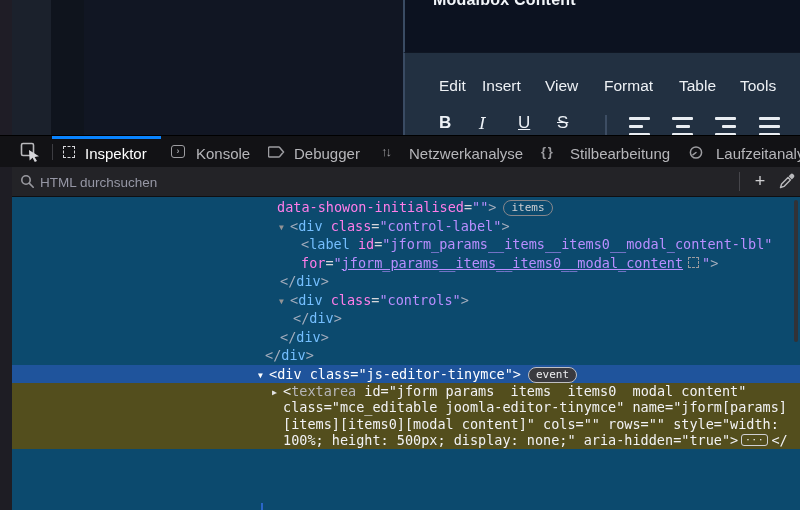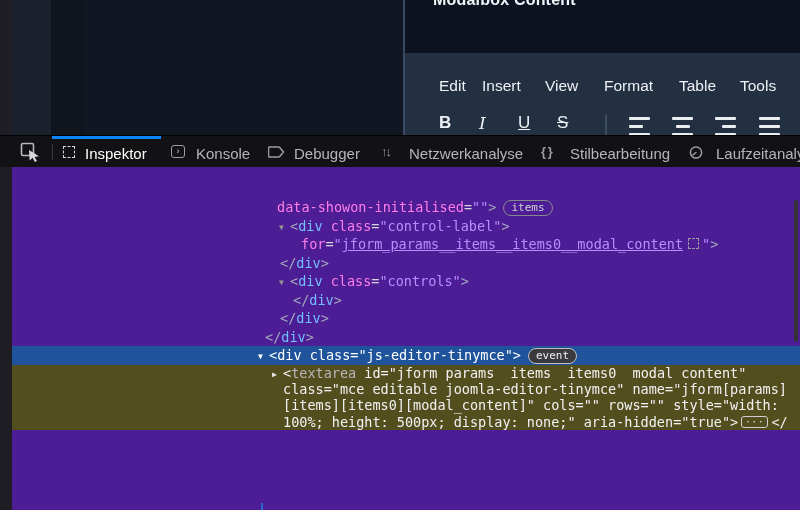--- a/index.html
+++ b/index.html
@@ -1,16 +1,16 @@
 <!DOCTYPE html>
 <html><head>
 <meta charset="utf-8">
 <style>
   html,body{margin:0;padding:0;background:#000;}
-  #stage{position:relative;width:800px;height:510px;overflow:hidden;background:#4c1d95;
+  #stage{position:relative;width:800px;height:510px;overflow:hidden;background:#0c4a6e;
          font-family:"Liberation Sans",sans-serif;}
   
   .page-top{position:absolute;left:0;top:0;width:800px;height:135px;background:#111623;overflow:hidden;}
   .band1{position:absolute;left:0;top:0;width:12px;height:135px;background:#1f1d26;}
   .band2{position:absolute;left:12px;top:0;width:39px;height:135px;background:#1b212c;}
   .band3{position:absolute;left:51px;top:0;width:33px;height:135px;background:#0f141d;}
   .editor-panel{position:absolute;left:403px;top:0;width:397px;height:135px;}
   .ep-top{position:absolute;left:0;top:0;width:397px;height:52px;background:#0c1220;
           border-left:2px solid #3a4b63;box-sizing:border-box;overflow:hidden;}
   .ep-title{position:absolute;left:28px;top:-9px;font-size:16px;font-weight:bold;color:#f2f5f9;letter-spacing:.2px;}
@@ -164,25 +164,43 @@
 
     <span class="tab-icon" style="left:688px;top:8px">
       <svg width="16" height="16" viewBox="0 0 16 16" fill="none">
         <circle cx="8" cy="8.5" r="5.6" stroke="#9d9da1" stroke-width="1.5"></circle>
         <path d="M8 8.5 L4.9 10.8" stroke="#9d9da1" stroke-width="1.5" stroke-linecap="round"></path>
       </svg>
     </span>
     <span class="dt-tab-label" style="left:716px">Laufzeitanalys</span>
   </div>
 
+  <div class="dt-search">
+    <span style="position:absolute;left:20px;top:7px">
+      <svg width="15" height="15" viewBox="0 0 15 15" fill="none">
+        <circle cx="6" cy="6" r="4.2" stroke="#9a9aa0" stroke-width="1.6"></circle>
+        <path d="M9.4 9.4 L13.2 13.2" stroke="#9a9aa0" stroke-width="1.6" stroke-linecap="round"></path>
+      </svg>
+    </span>
+    <input class="search-input" placeholder="HTML durchsuchen" style="">
+    <span class="search-sep"></span>
+    <span class="plus-btn">+</span>
+    <span style="position:absolute;left:778px;top:5px">
+      <svg width="18" height="18" viewBox="0 0 18 18" fill="none">
+        <path d="M2.5 15.5 L3.6 12 L10 5.6 L12.4 8 L6 14.4 Z" stroke="#b9b9bc" stroke-width="1.4" stroke-linejoin="round"></path>
+        <path d="M10.6 4.2 L12.6 2.2 a1.8 1.8 0 0 1 2.6 0 l.6 .6 a1.8 1.8 0 0 1 0 2.6 L13.8 7.4 Z" fill="#b9b9bc"></path>
+      </svg>
+    </span>
+  </div>
 
   <div class="gutter"></div>
   <div class="tree">
       <div class="mrow" style="padding-left: 265px;"><span class="t-attr">data-showon-initialised</span><span class="t-eq">=</span><span class="t-val">""</span><span class="t-punct">&gt;</span><span class="pill ">items</span></div>
       <div class="mrow" style="padding-left: 267px;"><span class="arrow">▼</span><span class="t-punct">&lt;</span><span class="t-tag">div</span><span class="t-plain"> </span><span class="t-attr">class</span><span class="t-eq">=</span><span class="t-val">"control-label"</span><span class="t-punct">&gt;</span></div>
+      <div class="mrow" style="padding-left: 289px;"><span class="t-punct">&lt;</span><span class="t-tag">label</span><span class="t-plain"> </span><span class="t-attr">id</span><span class="t-eq">=</span><span class="t-val">"jform_params__items__items0__modal_content-lbl"</span></div>
       <div class="mrow" style="padding-left: 289px;"><span class="t-attr">for</span><span class="t-eq">=</span><span class="t-val">"</span><span class="t-link">jform_params__items__items0__modal_content</span><span class="npick"></span><span class="t-val">"</span><span class="t-punct">&gt;</span></div>
       <div class="mrow" style="padding-left: 268px;"><span class="t-punct">&lt;/</span><span class="t-tag">div</span><span class="t-punct">&gt;</span></div>
       <div class="mrow" style="padding-left: 267px;"><span class="arrow">▼</span><span class="t-punct">&lt;</span><span class="t-tag">div</span><span class="t-plain"> </span><span class="t-attr">class</span><span class="t-eq">=</span><span class="t-val">"controls"</span><span class="t-punct">&gt;</span></div>
       <div class="mrow" style="padding-left: 281px;"><span class="t-punct">&lt;/</span><span class="t-tag">div</span><span class="t-punct">&gt;</span></div>
       <div class="mrow" style="padding-left: 268px;"><span class="t-punct">&lt;/</span><span class="t-tag">div</span><span class="t-punct">&gt;</span></div>
       <div class="mrow" style="padding-left: 253px;"><span class="t-punct">&lt;/</span><span class="t-tag">div</span><span class="t-punct">&gt;</span></div>
       <div class="mrow selected" style="padding-left: 246px;"><span class="arrow">▼</span><span class="t-sel">&lt;div class="js-editor-tinymce"&gt;</span><span class="pill event-pill">event</span></div>
       <div class="mrow flash" style="padding-left: 260px;"><span class="arrow">▶</span><span class="t-fp">&lt;</span><span class="t-ft">textarea</span><span class="t-fa"> id="jform_params__items__items0__modal_content"</span></div>
       <div class="mrow flash" style="padding-left: 271px;"><span class="t-fa">class="mce_editable joomla-editor-tinymce" name="jform[params]</span></div>
       <div class="mrow flash" style="padding-left: 271px;"><span class="t-fa">[items][items0][modal_content]" cols="" rows="" style="width:</span></div>

